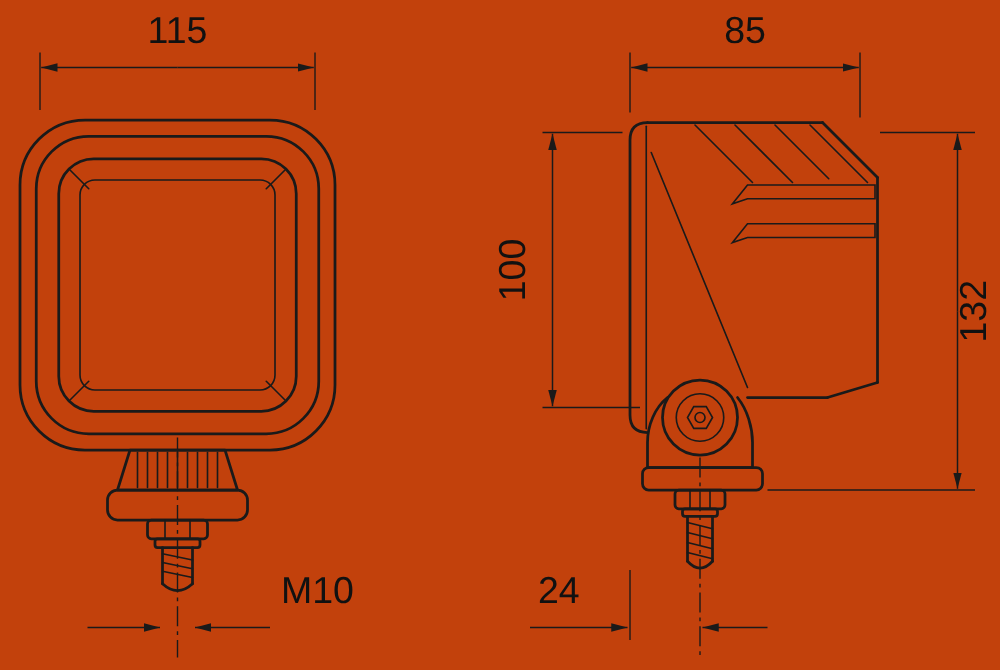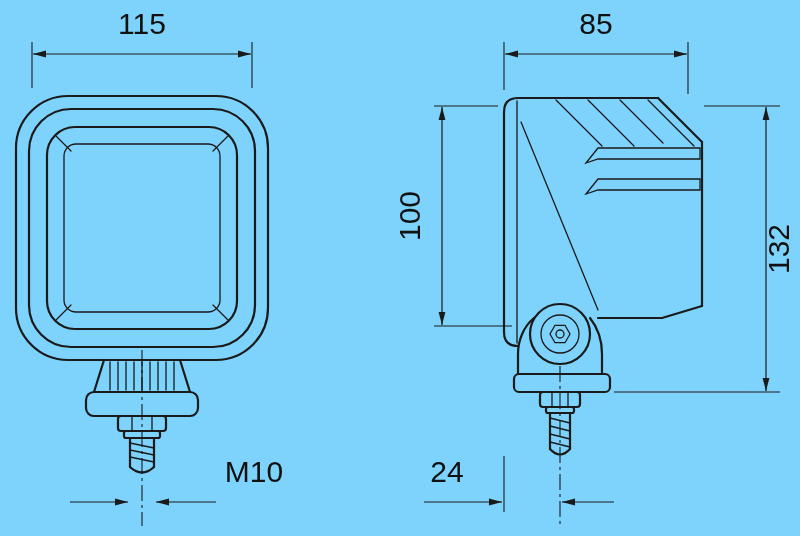--- a/index.html
+++ b/index.html
@@ -6,21 +6,21 @@
     margin: 0;
     padding: 0;
     background: #ffffff;
     width: 800px;
     height: 536px;
     overflow: hidden;
   }
   .drawing-wrap {
     width: 800px;
     height: 536px;
-    background: #7dd3fc;
+    background: #c2410c;
   }
   svg { display: block; }
   .obj  { fill: none; stroke: #1a1a1a; stroke-width: 2.2; stroke-linecap: round; stroke-linejoin: round; }
   .thin { fill: none; stroke: #1a1a1a; stroke-width: 1.3; stroke-linecap: round; }
   .dim  { fill: none; stroke: #1a1a1a; stroke-width: 1.2; }
   .ext  { fill: none; stroke: #1a1a1a; stroke-width: 1.1; }
   .cl   { fill: none; stroke: #1a1a1a; stroke-width: 1.1; stroke-dasharray: 16 4 3 4; }
   .dimtext {
     font-family: "Liberation Sans", sans-serif;
     font-size: 30px;

